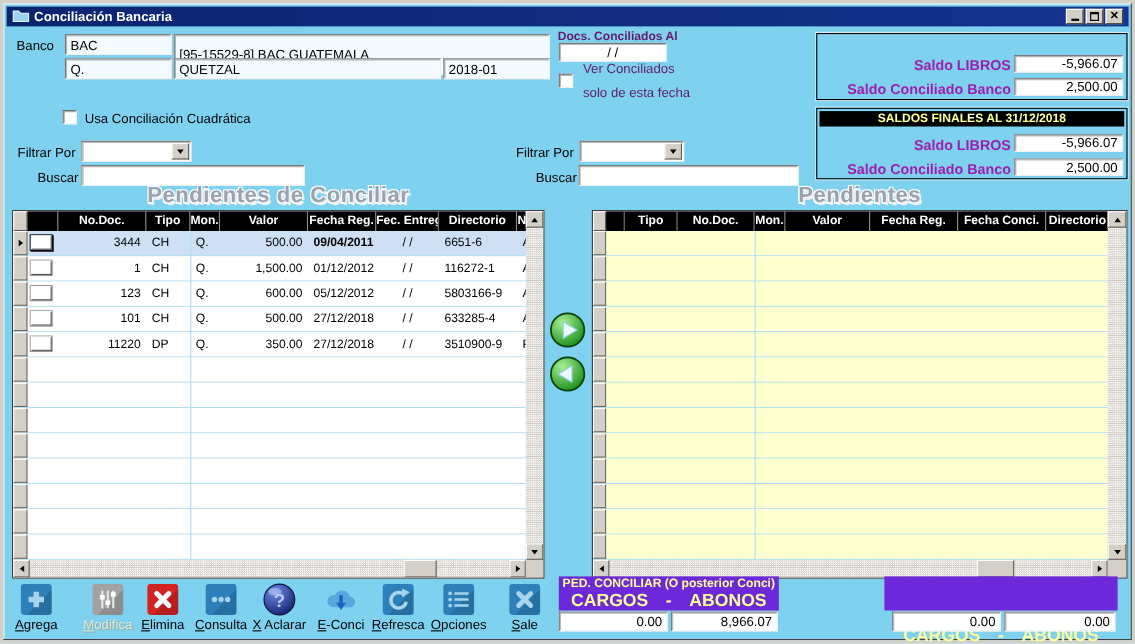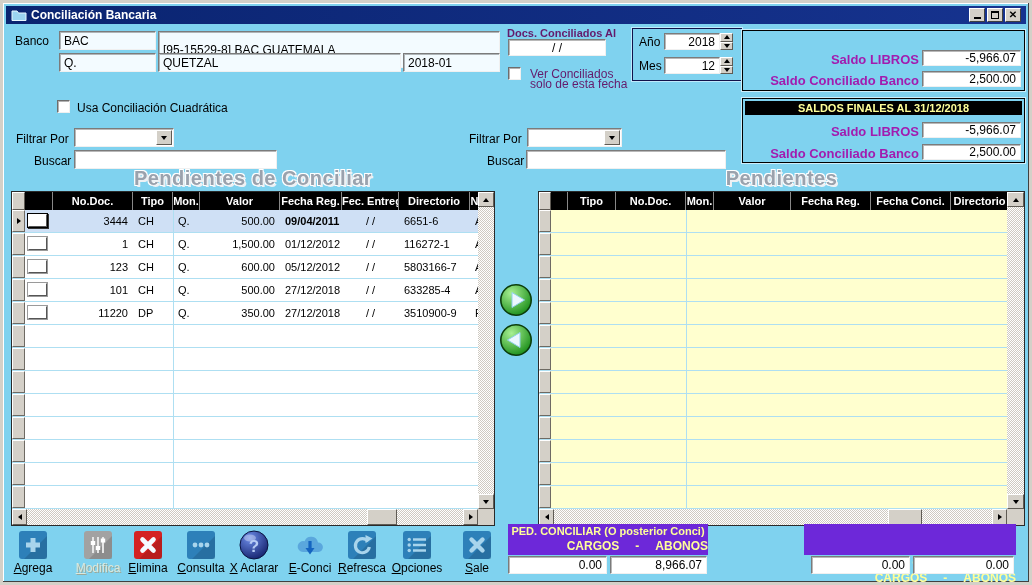--- a/index.html
+++ b/index.html
@@ -73,21 +73,21 @@
 
   .greenbtn { position:absolute; width:34px; height:34px; cursor:pointer; }
 
   .tool { position:absolute; width:54px; top:527px; text-align:center; cursor:pointer; }
   .ticon { width:30px; height:30px; margin:0 auto; }
   .tlabel { font-size:12px; color:#000; margin-top:1px; white-space:nowrap; }
   .tlabel.dim { color:#dce8dc; text-shadow:1px 1px 0 #9aa89a; }
 
   .blackpanel { position:absolute; background:#6d28d9; color:#ffff99; font-weight:bold; font-size:11px; text-align:center; }
   .bp-line { height:15px; line-height:15px; white-space:nowrap; overflow:hidden; }
-  .bp-sub { display:flex; justify-content:flex-end; gap:16px; font-size:12px; }
+  .bp-sub { display:flex; justify-content:center; gap:16px; font-size:16px; }
 </style>
 </head>
 <body>
 
 <div class="window">
 
   <div class="titlebar">
     <span class="tfolder">
       <svg width="16" height="13" viewBox="0 0 16 13">
           <path d="M1 3 h5 l1.5 2 H15 v7.5 H1 Z" fill="#9bd4f0" stroke="#e9f8ff" stroke-width="1"></path>
@@ -110,45 +110,23 @@
   <div class="lbl" style="left:12px; top:31px; font-size:12px;">Banco</div>
   <input class="field" style="left: 56px; top: 28px; width: 97px; height: 19px;" value="BAC">
   <input class="field" style="left: 155px; top: 28px; width: 342px; height: 37px;" value="[95-15529-8] BAC GUATEMALA">
   <input class="field" style="left: 56px; top: 50px; width: 97px; height: 19px;" value="Q.">
   <input class="field" style="left: 155px; top: 50px; width: 243px; height: 19px;" value="QUETZAL">
   <input class="field" style="left: 400px; top: 50px; width: 97px; height: 19px;" value="2018-01">
 
   <div class="lbl purple" style="left:504px; top:24px; font-weight:bold;">Docs. Conciliados Al</div>
   <input class="field white ct" style="left: 505px; top: 36px; width: 98px; height: 17px;" value="/ /">
   <div class="checkbox" style="left:505px; top:64px;"></div>
-  <div class="lbl purple" style="left:527px; top:64px; font-size:12px;">Ver Conciliados</div>
+  <div class="lbl purple" style="left:527px; top:52px; font-size:12px;">Ver Conciliados</div>
   <div class="lbl purple" style="left:527px; top:74px; font-size:12px;">solo de esta fecha</div>
 
-  <div class="groupbox" style="left:629px; top:25px; width:110px; height:53px;">
-    <div class="lbl" style="left:6px; top:6px; font-size:12px;">Año</div>
-    <input class="field white rt" style="left: 31px; top: 4px; width: 56px; height: 17px;" value="2018">
-    <div class="spin" style="left:87px; top:4px; height:17px;">
-      <span class="spinbtn">
-          <i class="tri-up"></i>
-        </span>
-      <span class="spinbtn">
-          <i class="tri-down"></i>
-        </span>
-    </div>
-    <div class="lbl" style="left:6px; top:30px; font-size:12px;">Mes</div>
-    <input class="field white rt" style="left: 31px; top: 28px; width: 56px; height: 17px;" value="12">
-    <div class="spin" style="left:87px; top:28px; height:17px;">
-      <span class="spinbtn">
-          <i class="tri-up"></i>
-        </span>
-      <span class="spinbtn">
-          <i class="tri-down"></i>
-        </span>
-    </div>
-  </div>
 
   <div class="panel" style="left:739px; top:27px; width:283px; height:61px;">
     <div class="saldo-lbl" style="left:2px; top:21px; width:174px;">Saldo LIBROS</div>
     <input class="field white rt" style="left: 179px; top: 19px; width: 99px; height: 16px;" value="-5,966.07">
     <div class="saldo-lbl" style="left:2px; top:42px; width:174px;">Saldo Conciliado Banco</div>
     <input class="field white rt" style="left: 179px; top: 40px; width: 99px; height: 16px;" value="2,500.00">
   </div>
 
   <div class="panel" style="left:739px; top:95px; width:283px; height:65px;">
     <div class="panel-title">SALDOS FINALES AL 31/12/2018</div>
@@ -232,21 +210,21 @@
           <div class="gsel" style="width: 13px;"></div>
           <div style="width: 28px;">
             <div class="chkbox"></div>
           </div>
           <div class="gcell" style="width: 80px; text-align: right;">123</div>
           <div class="gcell" style="width: 40px; text-align: left;">CH</div>
           <div class="gcell" style="width: 27px; text-align: left;">Q.</div>
           <div class="gcell" style="width: 80px; text-align: right;">600.00</div>
           <div class="gcell" style="width: 62px; text-align: left;">05/12/2012</div>
           <div class="gcell" style="width: 57px; text-align: center;">/ /</div>
-          <div class="gcell" style="width: 71px; text-align: left;">5803166-7</div>
+          <div class="gcell" style="width: 71px; text-align: left;">5803166-9</div>
           <div class="gcell" style="width: 10px; text-align: left;">A</div>
         </div>
         <div class="grow" style="background: rgb(255, 255, 255); border-bottom: 1px solid rgb(174, 223, 242);">
           <div class="gsel" style="width: 13px;"></div>
           <div style="width: 28px;">
             <div class="chkbox"></div>
           </div>
           <div class="gcell" style="width: 80px; text-align: right;">101</div>
           <div class="gcell" style="width: 40px; text-align: left;">CH</div>
           <div class="gcell" style="width: 27px; text-align: left;">Q.</div>

